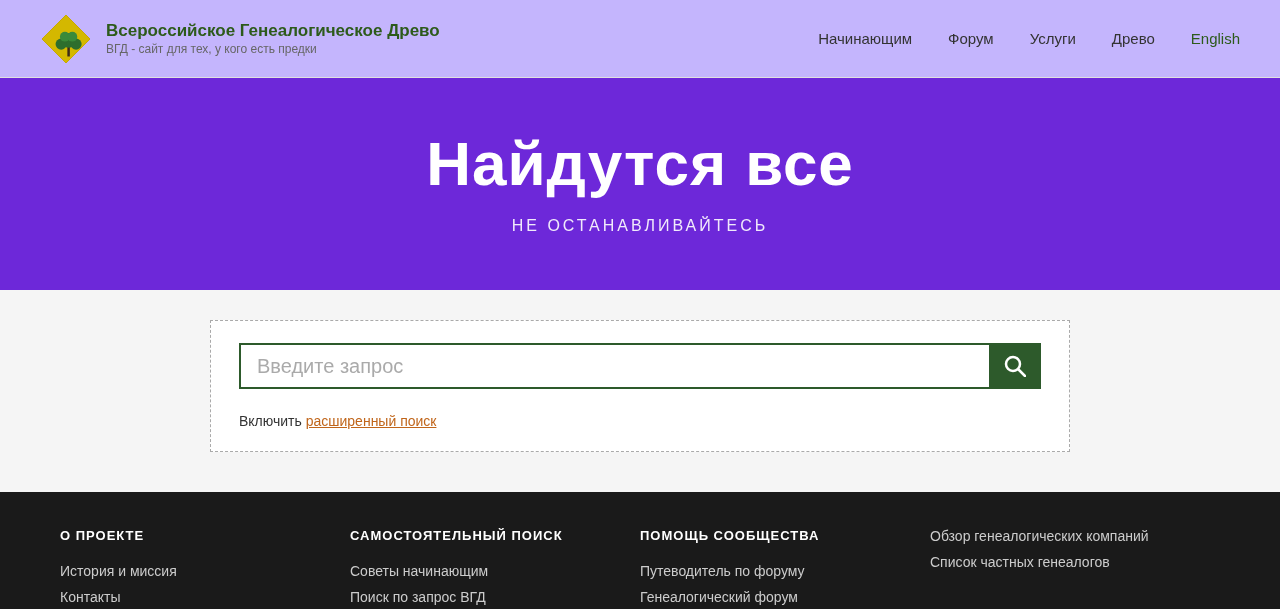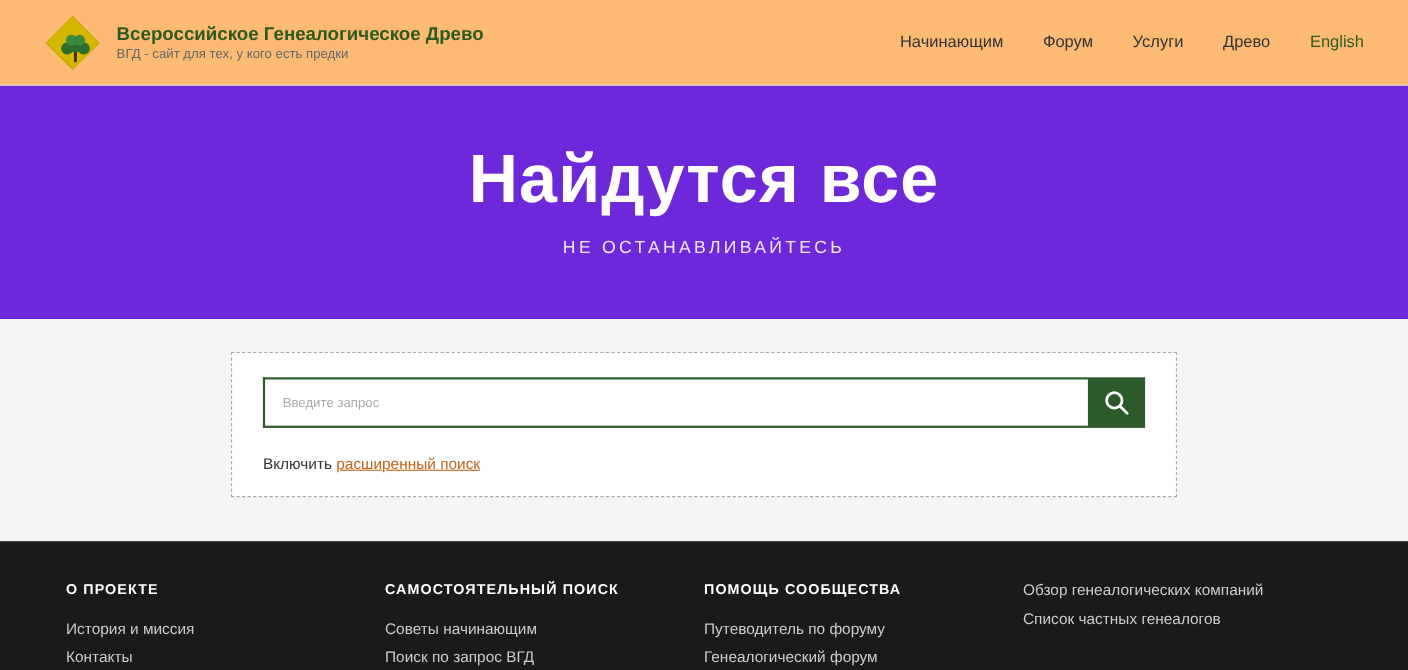--- a/index.html
+++ b/index.html
@@ -1,20 +1,20 @@
 <!DOCTYPE html>
 <html><head>
   <meta charset="utf-8">
   <style>
     * { margin: 0; padding: 0; box-sizing: border-box; }
     body { font-family: Arial, sans-serif; background: #fff; min-width: 1280px; }
 
     
     .header {
-      background: #fdba74;
+      background: #c4b5fd;
       display: flex;
       align-items: center;
       justify-content: space-between;
       padding: 0 40px;
       height: 78px;
       border-bottom: 1px solid #e0e0e0;
     }
     .logo-area {
       display: flex;
       align-items: center;
@@ -89,21 +89,21 @@
       width: 860px;
     }
     .search-row {
       display: flex;
       gap: 0;
     }
     .search-input {
       flex: 1;
       height: 46px;
       padding: 16px 16px;
-      font-size: 12px;
+      font-size: 20px;
       border: 2px solid #2d5a2b;
       border-right: none;
       outline: none;
       color: #333;
     }
     .search-input::placeholder {
       color: #aaa;
     }
     .search-btn {
       width: 52px;

